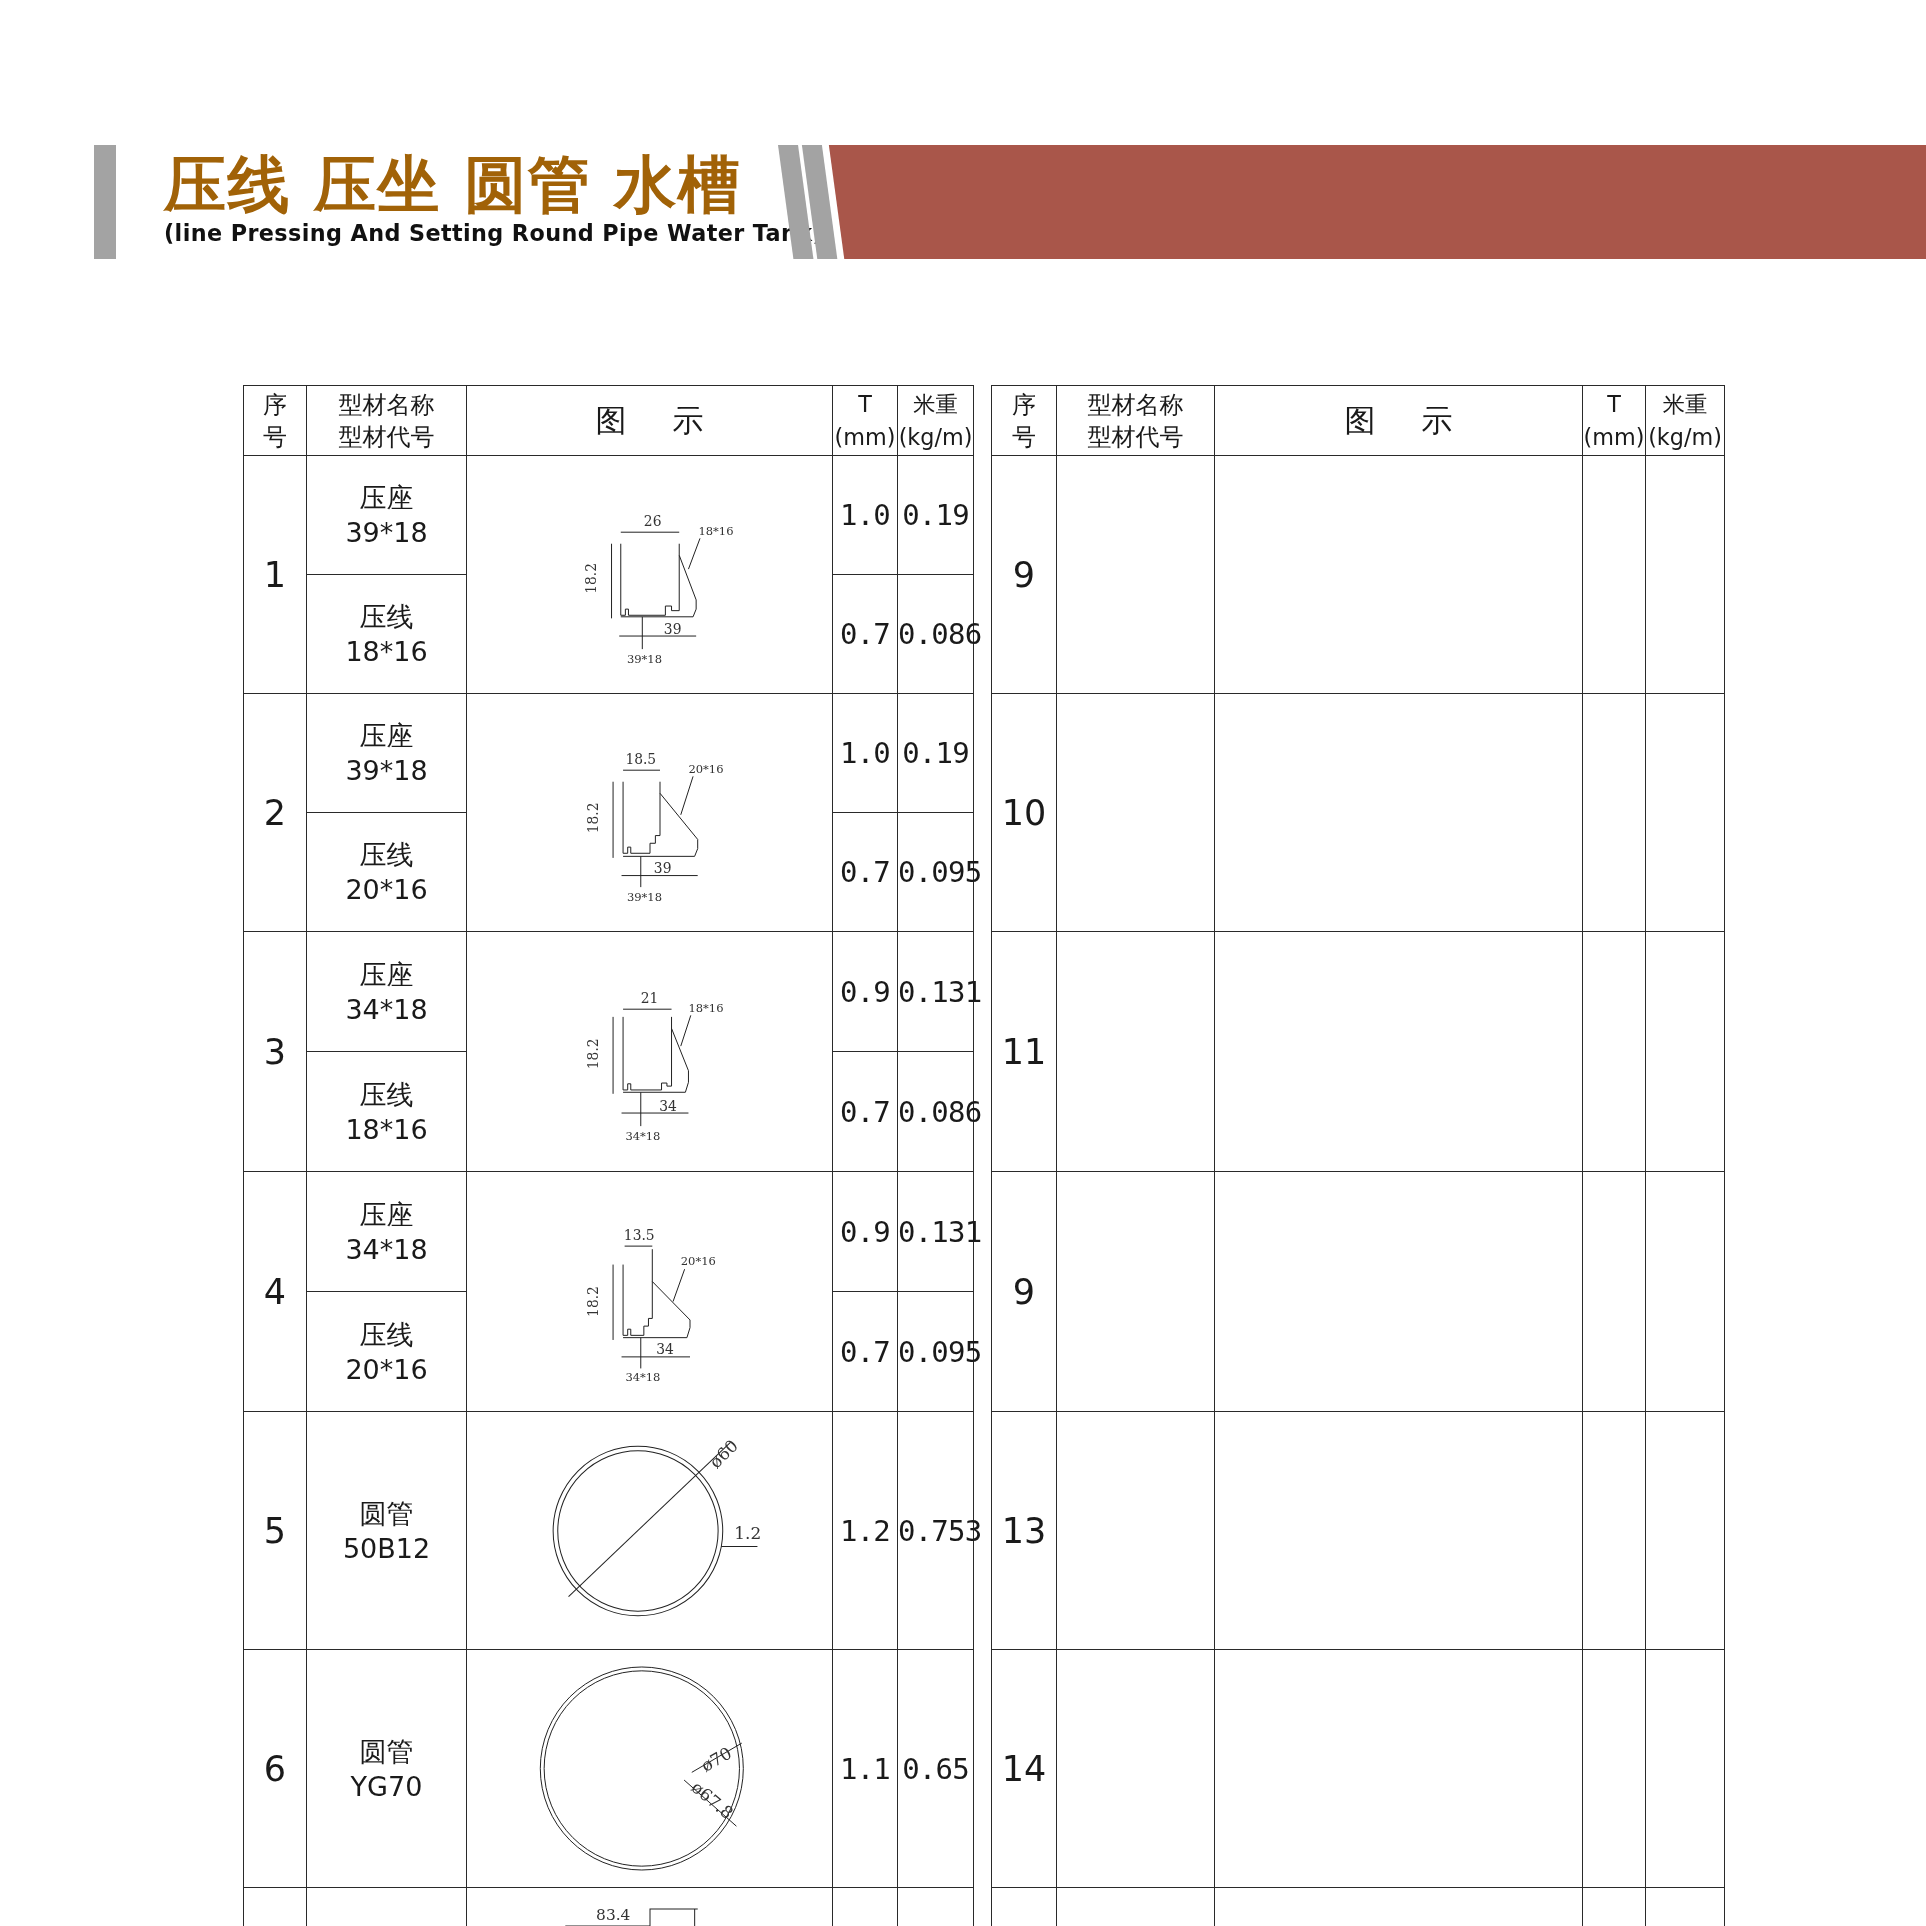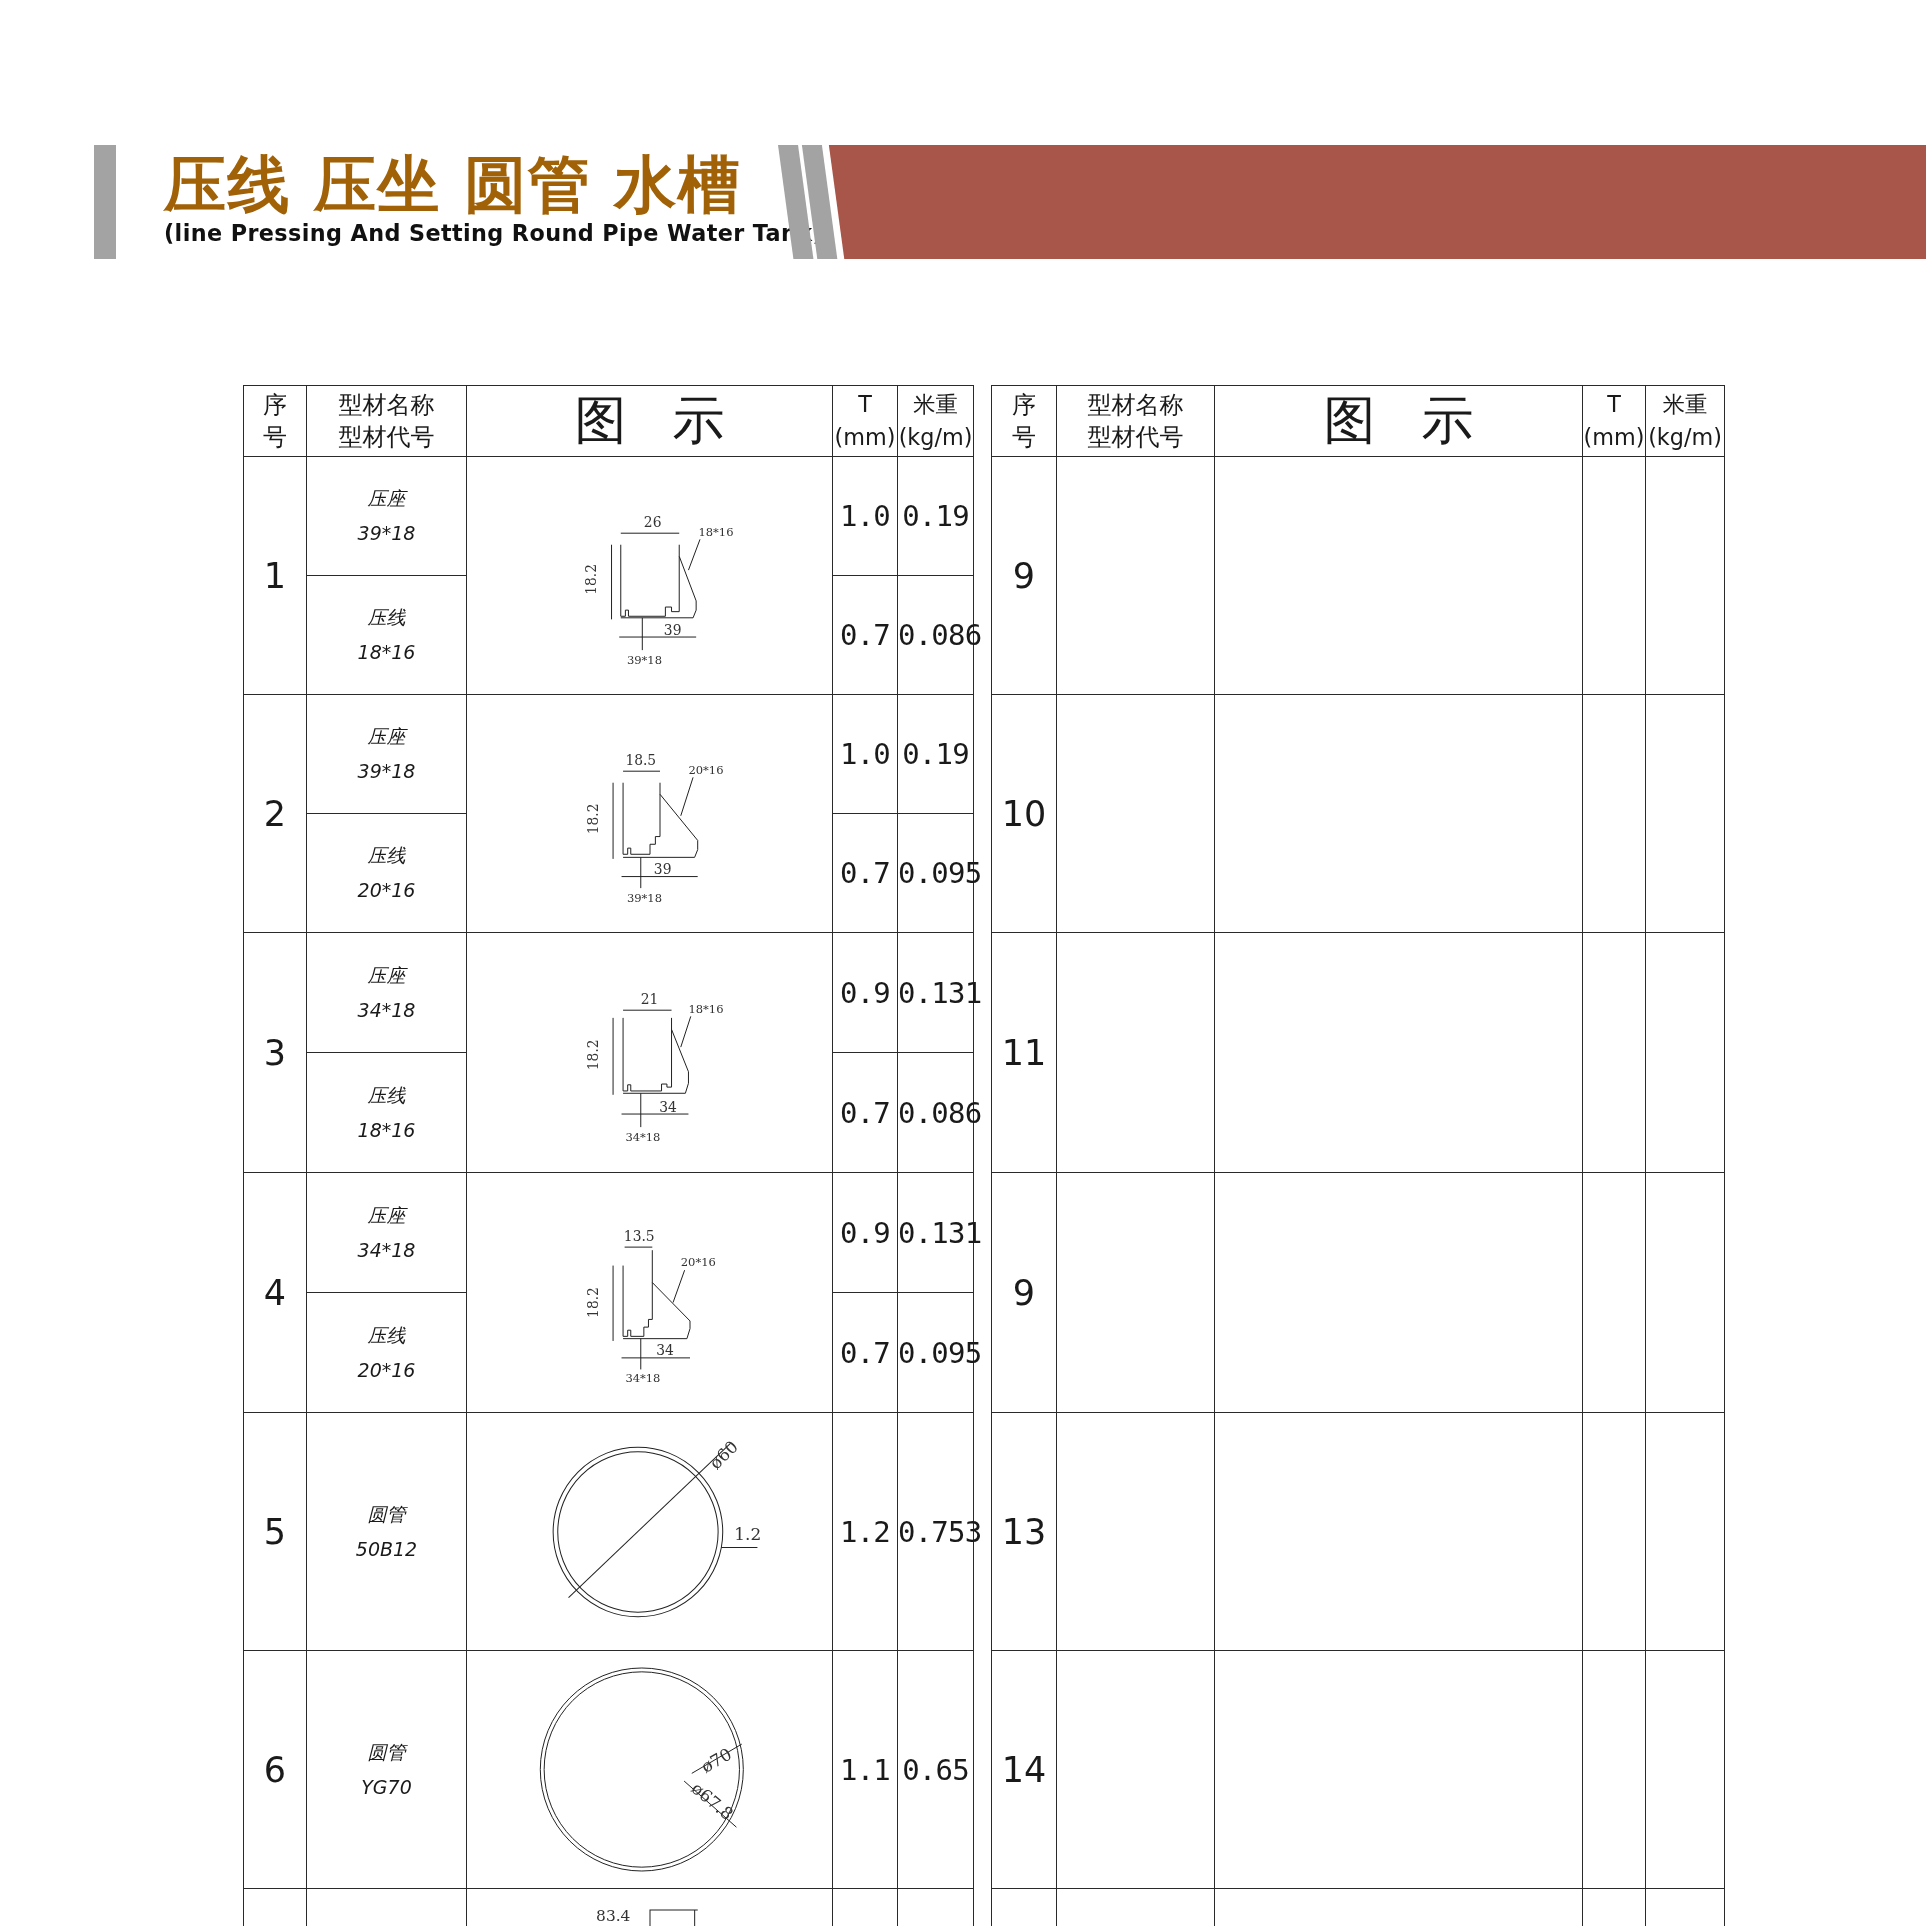--- a/index.html
+++ b/index.html
@@ -13,25 +13,25 @@
   .hdr-sub { position:absolute; left:164px; top:220px; font-size:22.3px; font-weight:bold; white-space:nowrap;
              line-height:27px; color:#111; letter-spacing:0.4px; }
   .hdr-stripes { position:absolute; left:778px; top:145px; width:1213px; height:114px; }
 
   
   .tbl { position:absolute; border-collapse:collapse; table-layout:fixed; }
   .tbl td, .tbl th { border:1.5px solid #2a2a2a; padding:0; text-align:center; vertical-align:middle;
                      font-weight:normal; }
   .tbl thead th { height:69px; }
   .th-small { font-size:24px; line-height:32px; }
-  .th-big { font-size:52px; letter-spacing:46px; padding-left:46px !important; }
+  .th-big { font-size:31px; letter-spacing:46px; padding-left:46px !important; }
   .th-unit { font-size:22.3px; line-height:33px; }
 
   .seq { font-size:35px; }
-  .name { font-size:19px; line-height:35px;font-style:italic; }
+  .name { font-size:27px; line-height:35px; }
   .val { font-size:29px; font-family:"DejaVu Sans Mono", "Liberation Mono", monospace; letter-spacing:-0.8px; }
   .fig { position:relative; }
   .fig svg { display:block; margin:0 auto; }
 
   .left-tbl { left:243px; top:385px; width:730px; }
   .right-tbl { left:991px; top:385px; width:732px; }
   .dim { font-family:"DejaVu Serif", "Liberation Serif", serif; fill:#333; }
 </style>
 </head>
 <body>

